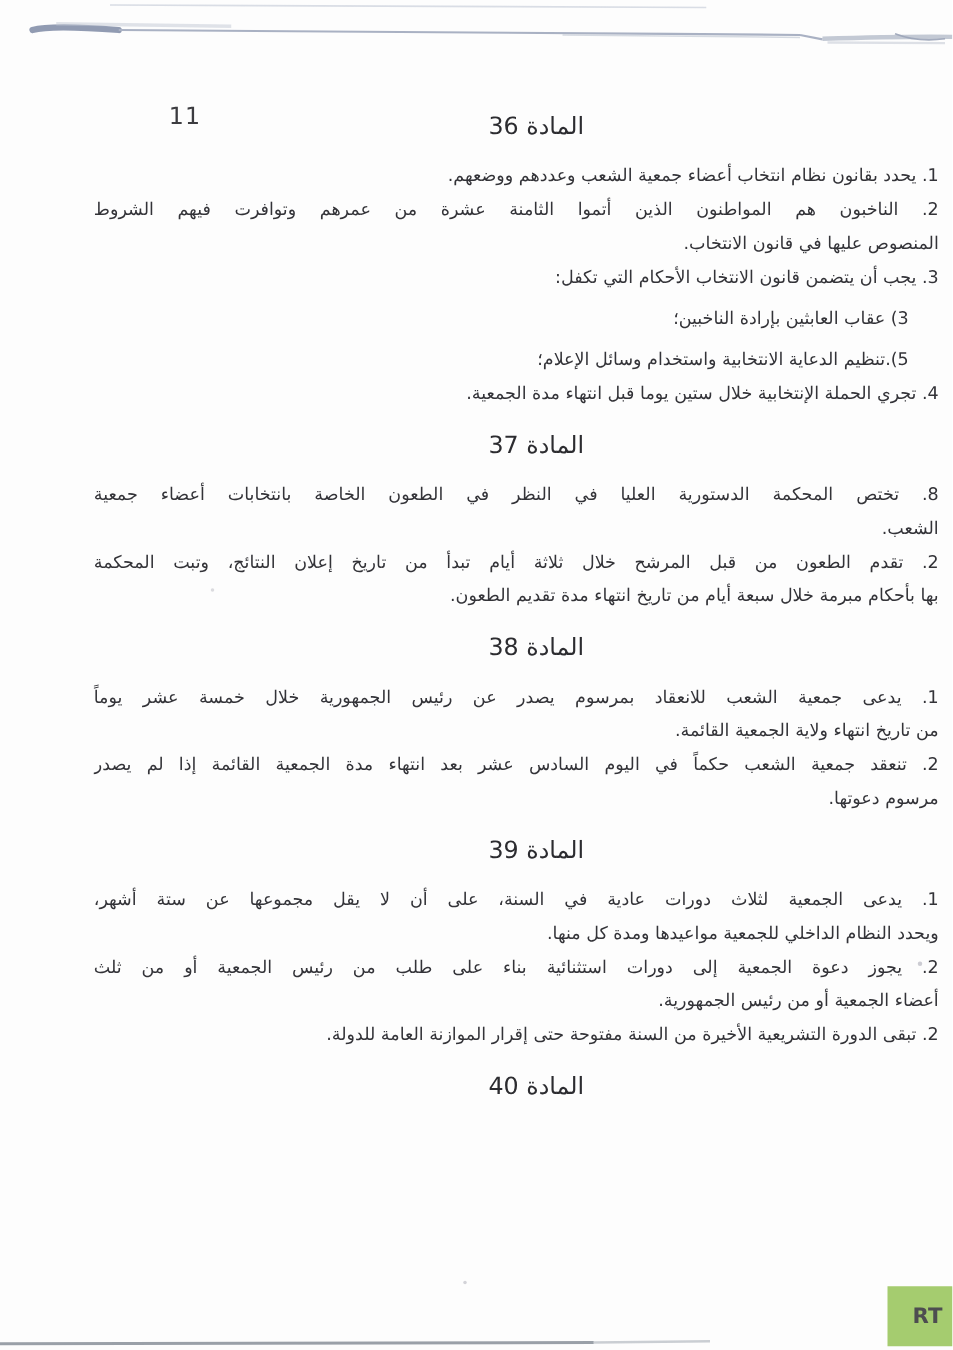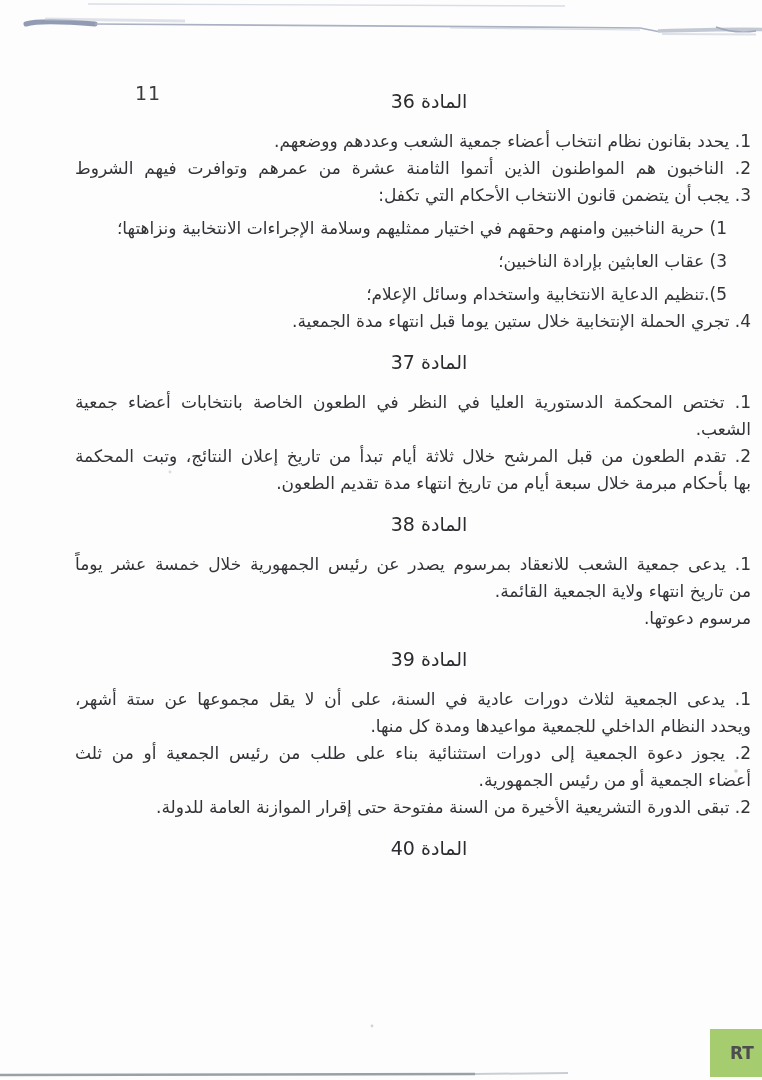--- a/index.html
+++ b/index.html
@@ -20,21 +20,21 @@
     position:absolute;left:75px;top:86px;width:676px;
     direction:rtl;
   }
   .article-title{
     font-size:19px;height:30px;line-height:30px;
     text-align:center;position:relative;right:-16px;
     margin:12px 0;color:#2c2c30;
   }
   .article-section:first-child .article-title{margin-top:0;}
   .item .line{
-    height:27px;line-height:27px;font-size:17px;
+    height:27px;line-height:27px;font-size:14px;
     overflow:hidden;white-space:nowrap;color:#333338;
   }
   .line.fill{text-align:justify;text-align-last:justify;}
   .item.sub{margin-right:24px;margin-top:6px;}
   .rt-watermark{
     position:absolute;left:710px;top:1029px;width:64px;height:48px;
     display:flex;align-items:center;justify-content:center;
     font-weight:bold;font-size:17px;
     font-family:"DejaVu Sans",sans-serif;
   }
@@ -64,55 +64,54 @@
   <div class="page-number">11</div>
 
   <div class="text-column" id="text-column">
       <section class="article-section">
         <div class="article-title">المادة 36</div>
         <div class="item main">
           <div class="line">1. يحدد بقانون نظام انتخاب أعضاء جمعية الشعب وعددهم ووضعهم.</div>
         </div>
         <div class="item main">
           <div class="line fill">2. الناخبون هم المواطنون الذين أتموا الثامنة عشرة من عمرهم وتوافرت فيهم الشروط</div>
+          <div class="line">المنصوص عليها في قانون الانتخاب.</div>
         </div>
         <div class="item main">
           <div class="line">3. يجب أن يتضمن قانون الانتخاب الأحكام التي تكفل:</div>
-        </div>
-        <div class="item sub">
-          <div class="line">1) حرية الناخبين وامنهم وحقهم في اختيار ممثليهم وسلامة الإجراءات الانتخابية ونزاهتها؛</div>
         </div>
         <div class="item sub">
           <div class="line">3) عقاب العابثين بإرادة الناخبين؛</div>
         </div>
         <div class="item sub">
           <div class="line">5).تنظيم الدعاية الانتخابية واستخدام وسائل الإعلام؛</div>
         </div>
         <div class="item main">
           <div class="line">4. تجري الحملة الإنتخابية خلال ستين يوما قبل انتهاء مدة الجمعية.</div>
         </div>
       </section>
       <section class="article-section">
         <div class="article-title">المادة 37</div>
         <div class="item main">
-          <div class="line fill">1. تختص المحكمة الدستورية العليا في النظر في الطعون الخاصة بانتخابات أعضاء جمعية</div>
+          <div class="line fill">8. تختص المحكمة الدستورية العليا في النظر في الطعون الخاصة بانتخابات أعضاء جمعية</div>
           <div class="line">الشعب.</div>
         </div>
         <div class="item main">
           <div class="line fill">2. تقدم الطعون من قبل المرشح خلال ثلاثة أيام تبدأ من تاريخ إعلان النتائج، وتبت المحكمة</div>
           <div class="line">بها بأحكام مبرمة خلال سبعة أيام من تاريخ انتهاء مدة تقديم الطعون.</div>
         </div>
       </section>
       <section class="article-section">
         <div class="article-title">المادة 38</div>
         <div class="item main">
           <div class="line fill">1. يدعى جمعية الشعب للانعقاد بمرسوم يصدر عن رئيس الجمهورية خلال خمسة عشر يوماً</div>
           <div class="line">من تاريخ انتهاء ولاية الجمعية القائمة.</div>
         </div>
         <div class="item main">
+          <div class="line fill">2. تنعقد جمعية الشعب حكماً في اليوم السادس عشر بعد انتهاء مدة الجمعية القائمة إذا لم يصدر</div>
           <div class="line">مرسوم دعوتها.</div>
         </div>
       </section>
       <section class="article-section">
         <div class="article-title">المادة 39</div>
         <div class="item main">
           <div class="line fill">1. يدعى الجمعية لثلاث دورات عادية في السنة، على أن لا يقل مجموعها عن ستة أشهر،</div>
           <div class="line">ويحدد النظام الداخلي للجمعية مواعيدها ومدة كل منها.</div>
         </div>
         <div class="item main">

